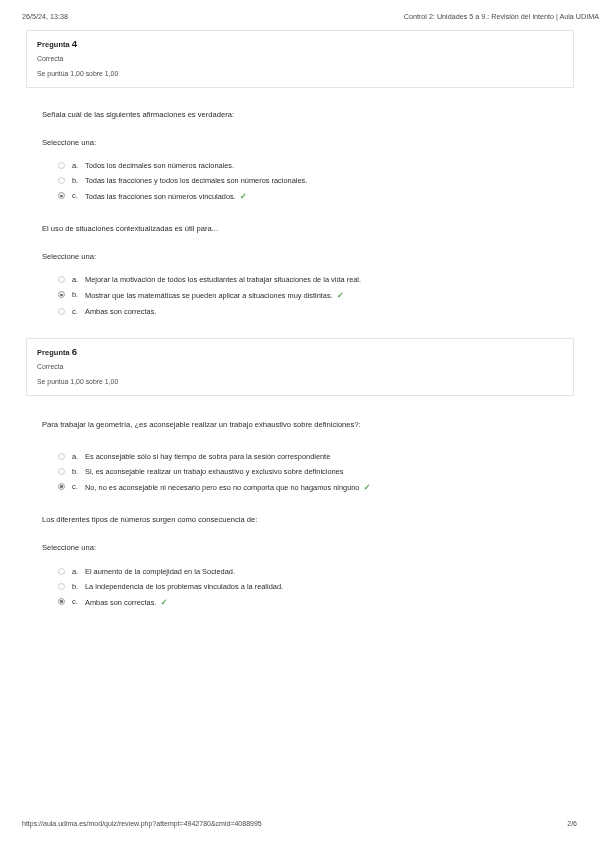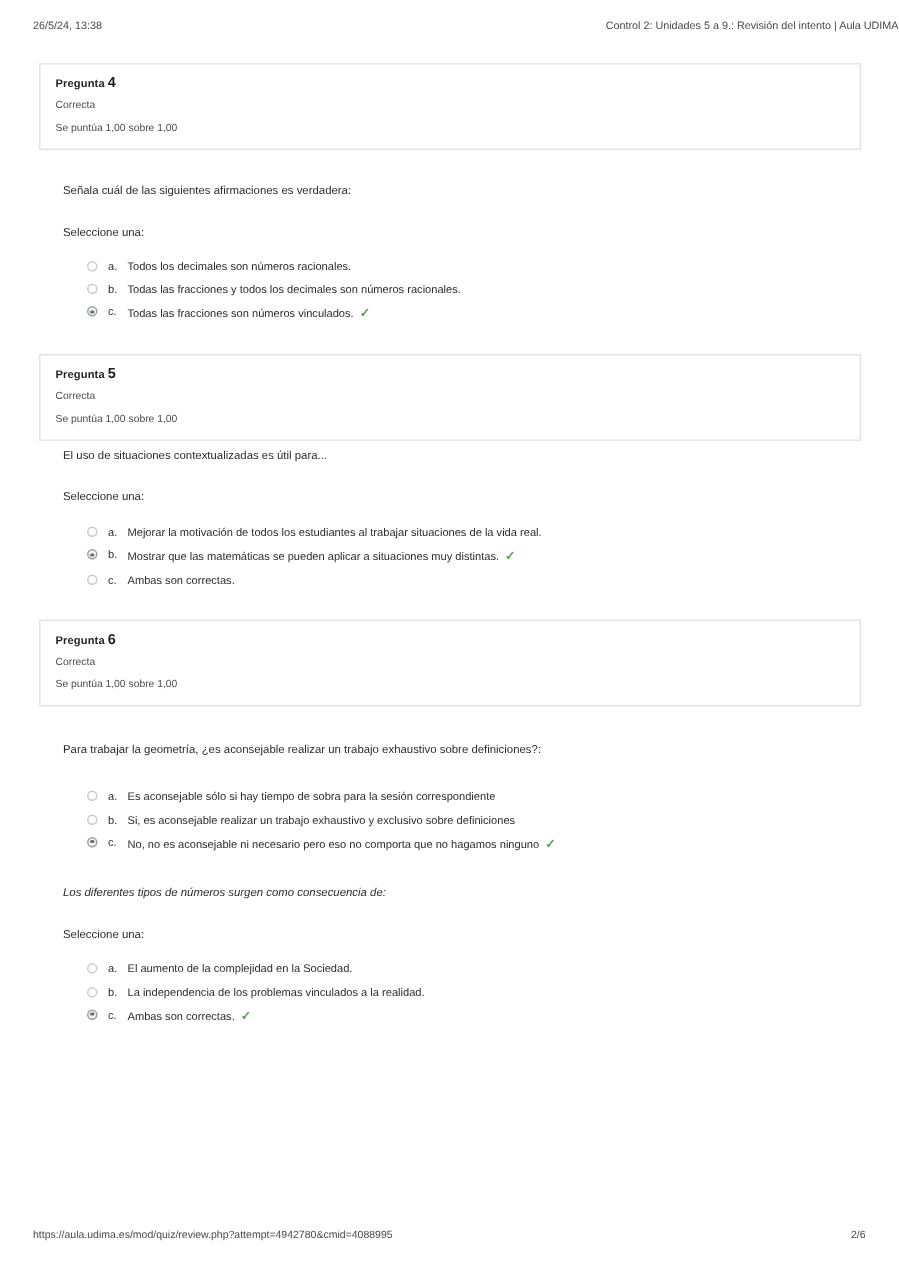--- a/index.html
+++ b/index.html
@@ -176,21 +176,21 @@
 </style>
 </head>
 <body>
 
 <div class="page-header">
   <span class="hdr-date">26/5/24, 13:38</span>
   <span class="hdr-title">Control 2: Unidades 5 a 9.: Revisión del intento | Aula UDIMA</span>
 </div>
 
 <div class="content" id="questions-root">
-    <div style="margin-top: 16px;">
+    <div style="margin-top: 4px;">
       <div class="qcard">
         <div class="qcard-no"><span>Pregunta</span><span class="num">4</span></div>
         <div class="qcard-state">Correcta</div>
         <div class="qcard-grade">Se puntúa 1,00 sobre 1,00</div>
       </div>
       <div class="qbody">
         <div class="qtext" style="margin-top: 22px;">Señala cuál de las siguientes afirmaciones es verdadera:</div>
         <div class="qprompt" style="margin-top: 17px;">Seleccione una:</div>
         <ul class="answers" style="margin-top: 12px;">
           <li class="answer">
@@ -205,25 +205,20 @@
           </li>
           <li class="answer" style="margin-top: 4px;">
             <span class="radio checked"></span>
             <span class="ans-letter">c.</span>
             <span class="ans-text"><span>Todas las fracciones son números vinculados.</span><span class="tick">✓</span></span>
           </li>
         </ul>
       </div>
     </div>
     <div style="margin-top: 21px;">
-      <div class="qcard">
-        <div class="qcard-no"><span>Pregunta</span><span class="num">5</span></div>
-        <div class="qcard-state">Correcta</div>
-        <div class="qcard-grade">Se puntúa 1,00 sobre 1,00</div>
-      </div>
       <div class="qbody">
         <div class="qtext" style="margin-top: 5px;">El uso de situaciones contextualizadas es útil para...</div>
         <div class="qprompt" style="margin-top: 17px;">Seleccione una:</div>
         <ul class="answers" style="margin-top: 12px;">
           <li class="answer">
             <span class="radio"></span>
             <span class="ans-letter">a.</span>
             <span class="ans-text"><span>Mejorar la motivación de todos los estudiantes al trabajar situaciones de la vida real.</span></span>
           </li>
           <li class="answer" style="margin-top: 4px;">
@@ -261,21 +256,21 @@
           <li class="answer" style="margin-top: 4px;">
             <span class="radio checked"></span>
             <span class="ans-letter">c.</span>
             <span class="ans-text"><span>No, no es aconsejable ni necesario pero eso no comporta que no hagamos ninguno</span><span class="tick">✓</span></span>
           </li>
         </ul>
       </div>
     </div>
     <div style="margin-top: 21px;">
       <div class="qbody">
-        <div class="qtext" style="margin-top: 22px; font-style: italic;">Los diferentes tipos de números surgen como consecuencia de:</div>
+        <div class="qtext" style="margin-top: 22px;">Los diferentes tipos de números surgen como consecuencia de:</div>
         <div class="qprompt" style="margin-top: 17px;">Seleccione una:</div>
         <ul class="answers" style="margin-top: 12px;">
           <li class="answer">
             <span class="radio"></span>
             <span class="ans-letter">a.</span>
             <span class="ans-text"><span>El aumento de la complejidad en la Sociedad.</span></span>
           </li>
           <li class="answer" style="margin-top: 4px;">
             <span class="radio"></span>
             <span class="ans-letter">b.</span>

